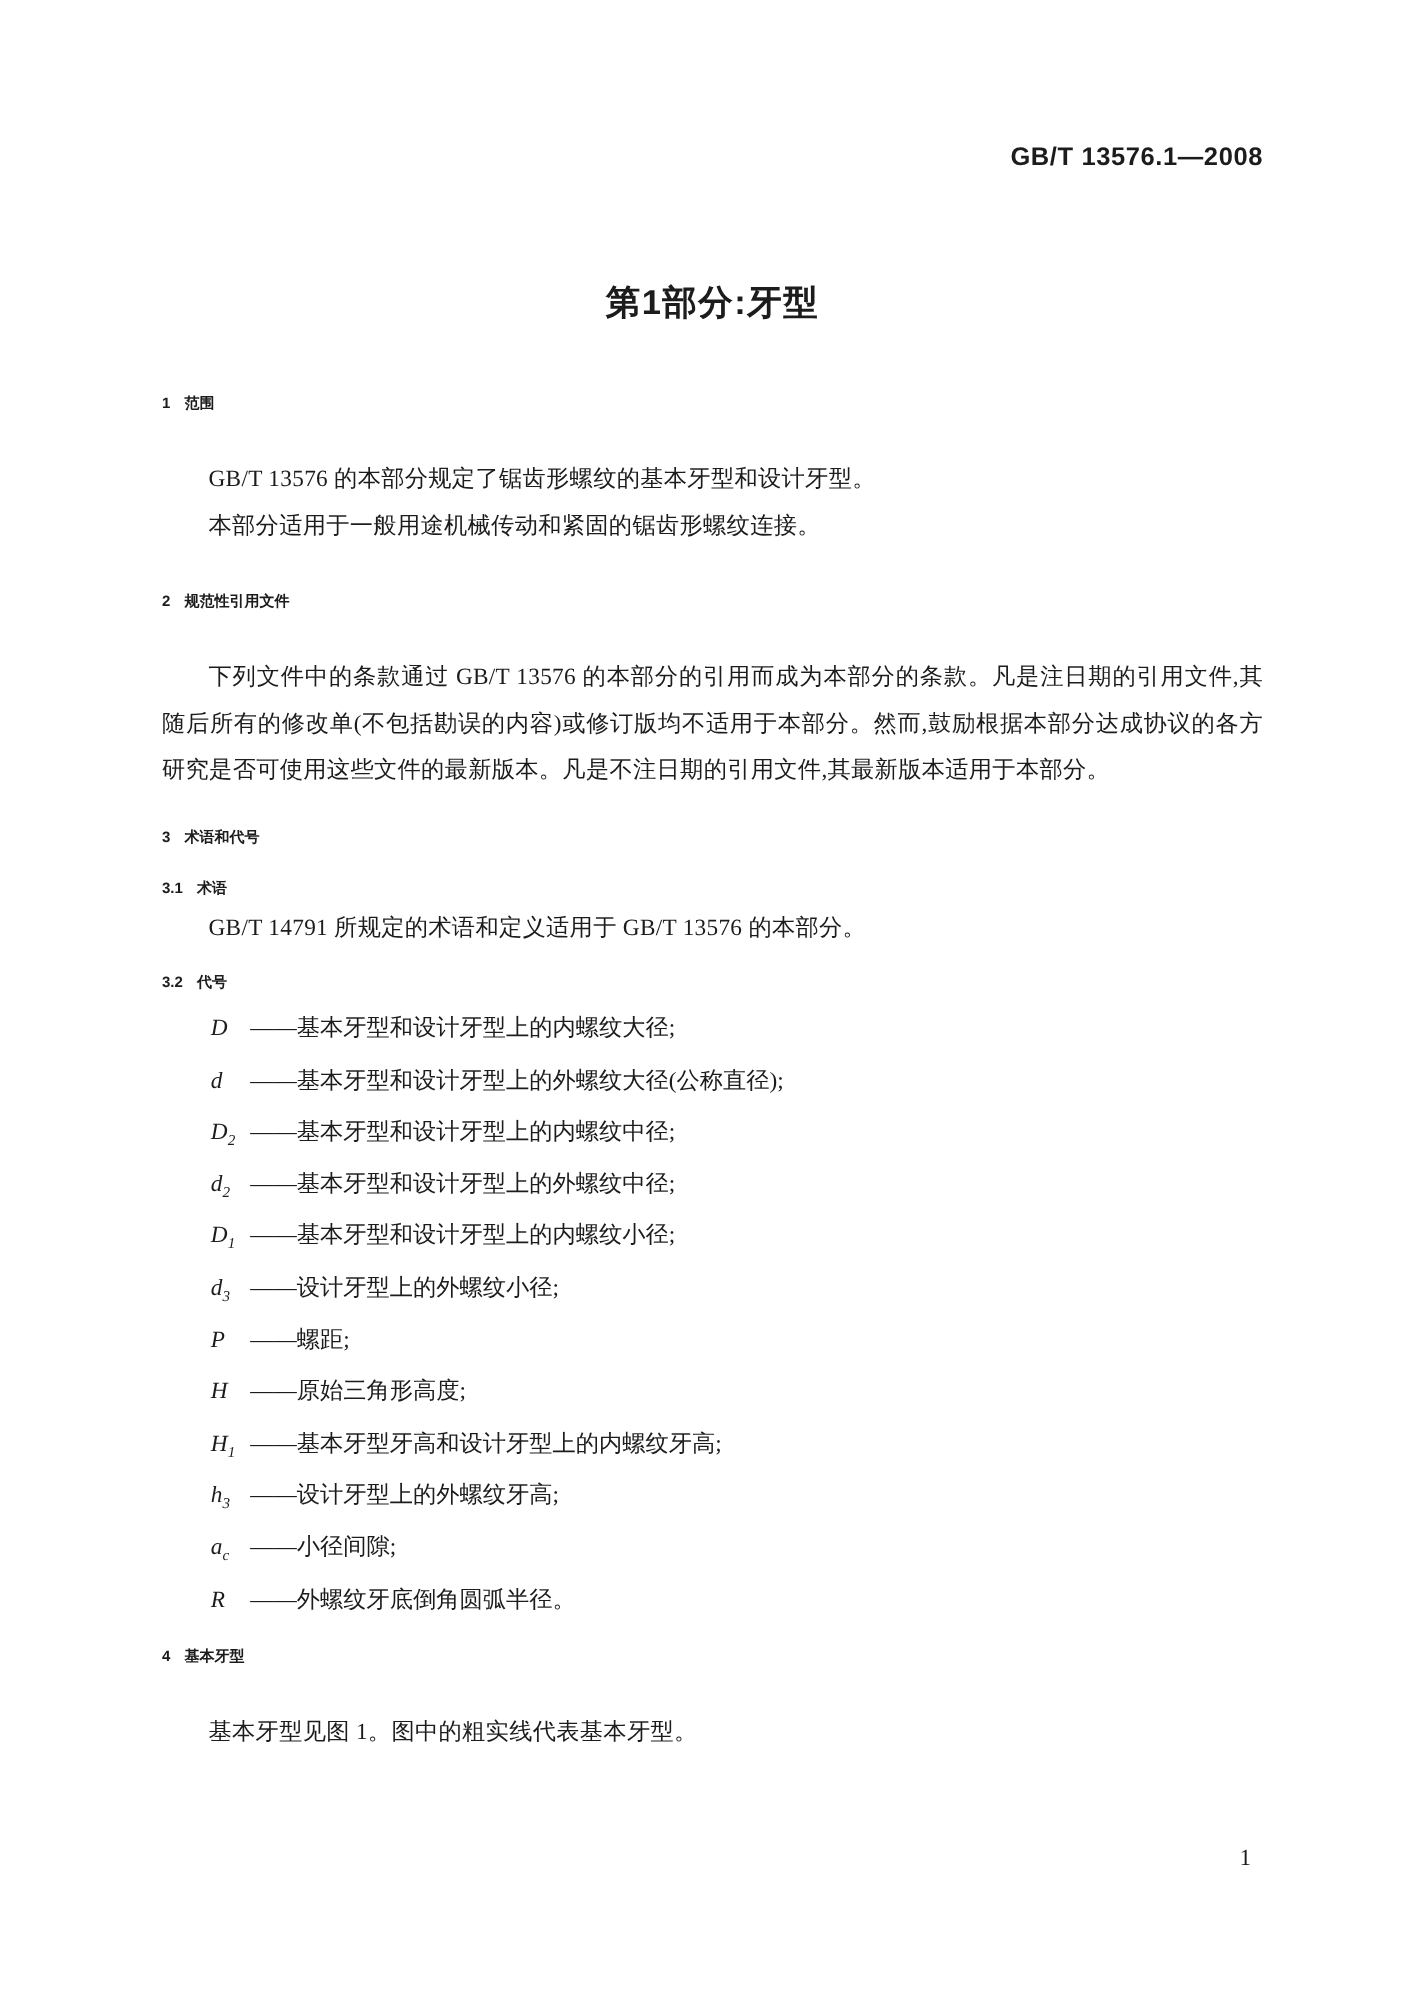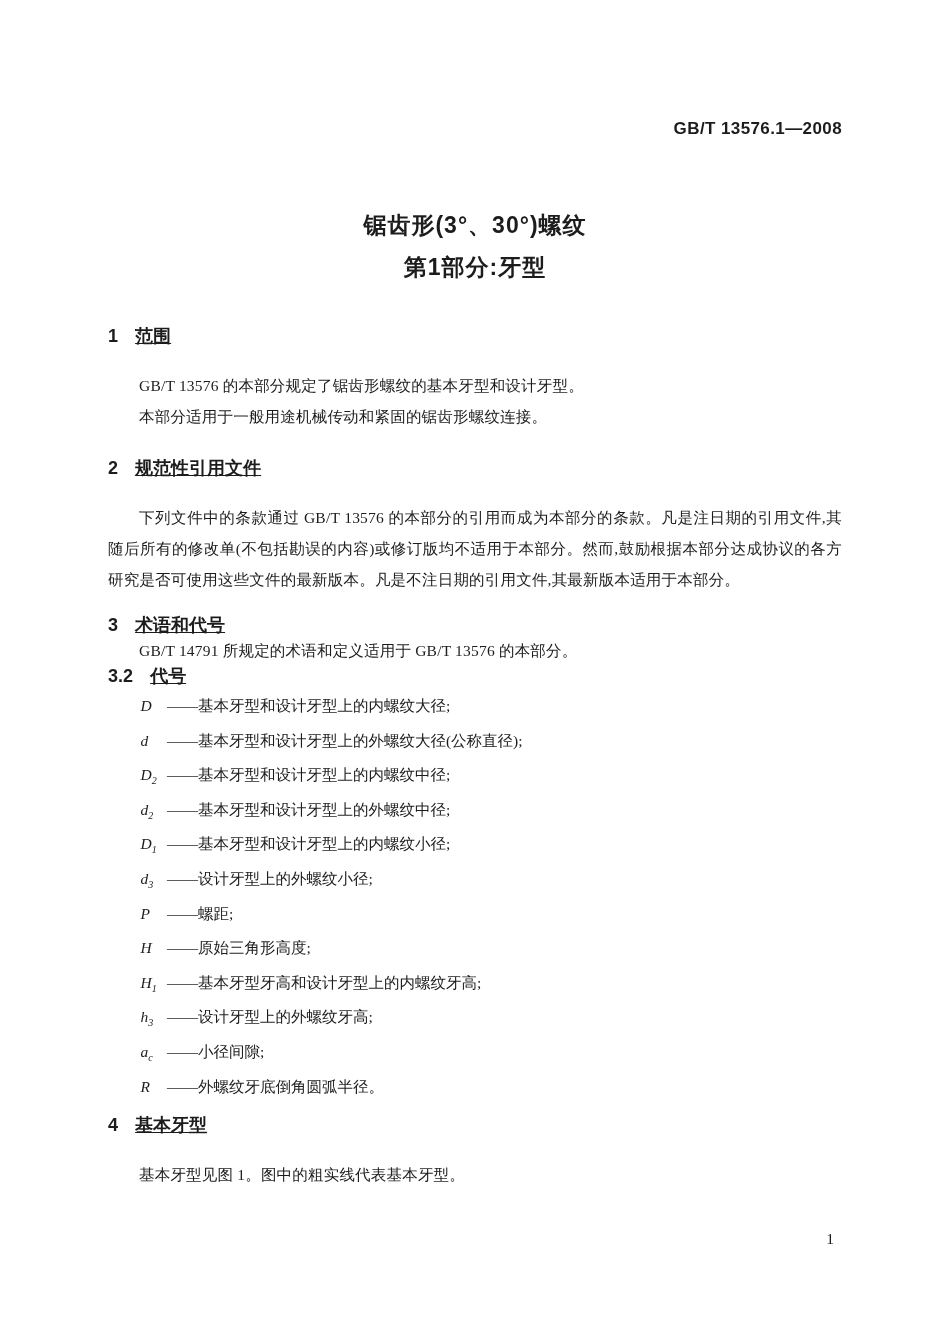--- a/index.html
+++ b/index.html
@@ -5,21 +5,21 @@
   * { margin: 0; padding: 0; box-sizing: border-box; }
   html, body { background: #ffffff; }
   body {
     width: 950px; height: 1344px;
     font-family: "Liberation Serif", "DejaVu Serif", serif;
     color: #1c1c1c;
   }
   .page {
     position: relative;
     width: 950px; height: 1344px;
-    padding: 118px 108px 0 108px;
+    padding: 94px 108px 0 108px;
     background: #ffffff;
     overflow: hidden;
   }
   .doc-header {
     text-align: right;
     font-family: "Liberation Sans", "DejaVu Sans", sans-serif;
     font-weight: bold;
     font-size: 17px;
     line-height: 22px;
     letter-spacing: 0.4px;
@@ -29,30 +29,29 @@
     text-align: center;
     font-family: "Liberation Sans", "DejaVu Sans", sans-serif;
     font-weight: bold;
     font-size: 23px;
     line-height: 42px;
     letter-spacing: 1px;
   }
   .sec-heading {
     font-family: "Liberation Sans", "DejaVu Sans", sans-serif;
     font-weight: bold;
-    font-size: 18px;
+    font-size: 10px;
     line-height: 20px;
-    text-decoration: underline;
   }
   .sec-num { display: inline-block; margin-right: 0.95em; }
   .h-sec1 { margin-top: 38px; }
   .h-sec2 { margin-top: 26px; }
   .h-sec3 { margin-top: 20px; }
   .h-sub1 { margin-top: 14px; }
-  .h-sub2 { }
+  .h-sub2 { margin-top: 12px; }
   .h-sec4 { margin-top: 8px; }
   p.body {
     font-size: 15.5px;
     line-height: 31px;
     text-indent: 2em;
     text-align: justify;
     letter-spacing: 0.2px;
   }
   p.first { margin-top: 24px; }
   .symbol-list { margin-top: 6px; }
@@ -77,33 +76,33 @@
   }
 </style>
 </head>
 <body>
 
 <div class="page">
 
   <div class="doc-header">GB/T 13576.1—2008</div>
 
   <div class="doc-title">
-    <div class="doc-title-line">锯齿形(3°、30°)螺纹</div>
     <div class="doc-title-line">第1部分:牙型</div>
   </div>
 
   <h2 class="sec-heading h-sec1"><span class="sec-num">1</span><span>范围</span></h2>
   <p class="body first">GB/T 13576 的本部分规定了锯齿形螺纹的基本牙型和设计牙型。</p>
   <p class="body">本部分适用于一般用途机械传动和紧固的锯齿形螺纹连接。</p>
 
   <h2 class="sec-heading h-sec2"><span class="sec-num">2</span><span>规范性引用文件</span></h2>
   <p class="body first">下列文件中的条款通过 GB/T 13576 的本部分的引用而成为本部分的条款。凡是注日期的引用文件,其随后所有的修改单(不包括勘误的内容)或修订版均不适用于本部分。然而,鼓励根据本部分达成协议的各方研究是否可使用这些文件的最新版本。凡是不注日期的引用文件,其最新版本适用于本部分。</p>
 
   <h2 class="sec-heading h-sec3"><span class="sec-num">3</span><span>术语和代号</span></h2>
 
+  <h3 class="sec-heading h-sub1"><span class="sec-num">3.1</span><span>术语</span></h3>
   <p class="body">GB/T 14791 所规定的术语和定义适用于 GB/T 13576 的本部分。</p>
 
   <h3 class="sec-heading h-sub2"><span class="sec-num">3.2</span><span>代号</span></h3>
 
   <div class="symbol-list" id="symbol-list">
   <p class="sym-line"><span class="sym"><span class="sym-base">D</span><sub class="sym-sub"></sub></span><span class="sym-dash">——</span><span class="sym-desc">基本牙型和设计牙型上的内螺纹大径;</span></p>
 
   <p class="sym-line"><span class="sym"><span class="sym-base">d</span><sub class="sym-sub"></sub></span><span class="sym-dash">——</span><span class="sym-desc">基本牙型和设计牙型上的外螺纹大径(公称直径);</span></p>
 
   <p class="sym-line"><span class="sym"><span class="sym-base">D</span><sub class="sym-sub">2</sub></span><span class="sym-dash">——</span><span class="sym-desc">基本牙型和设计牙型上的内螺纹中径;</span></p>

